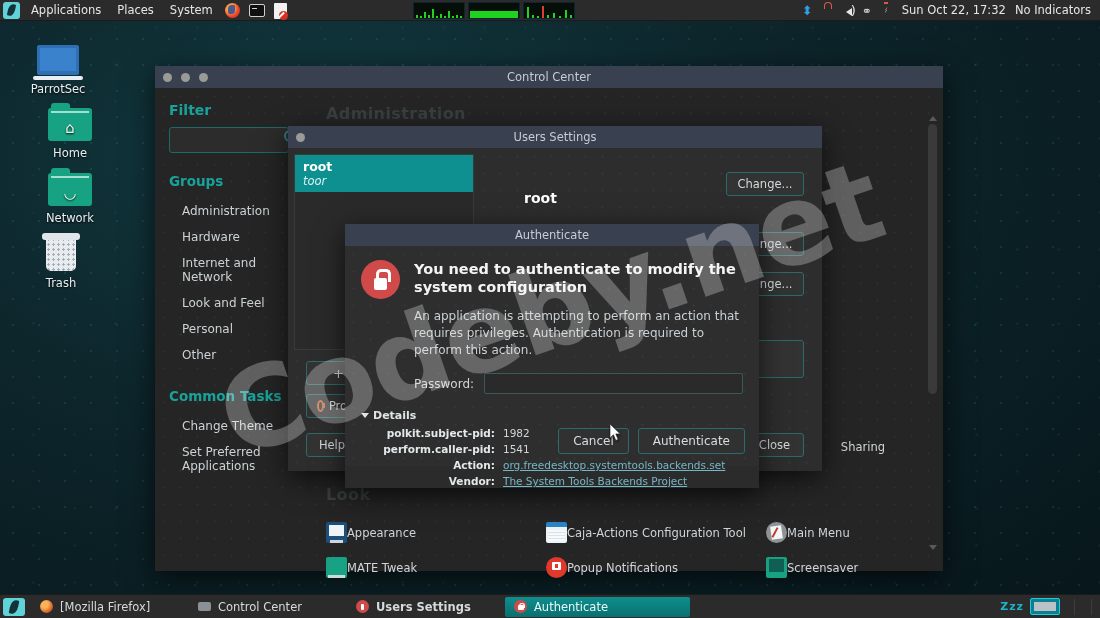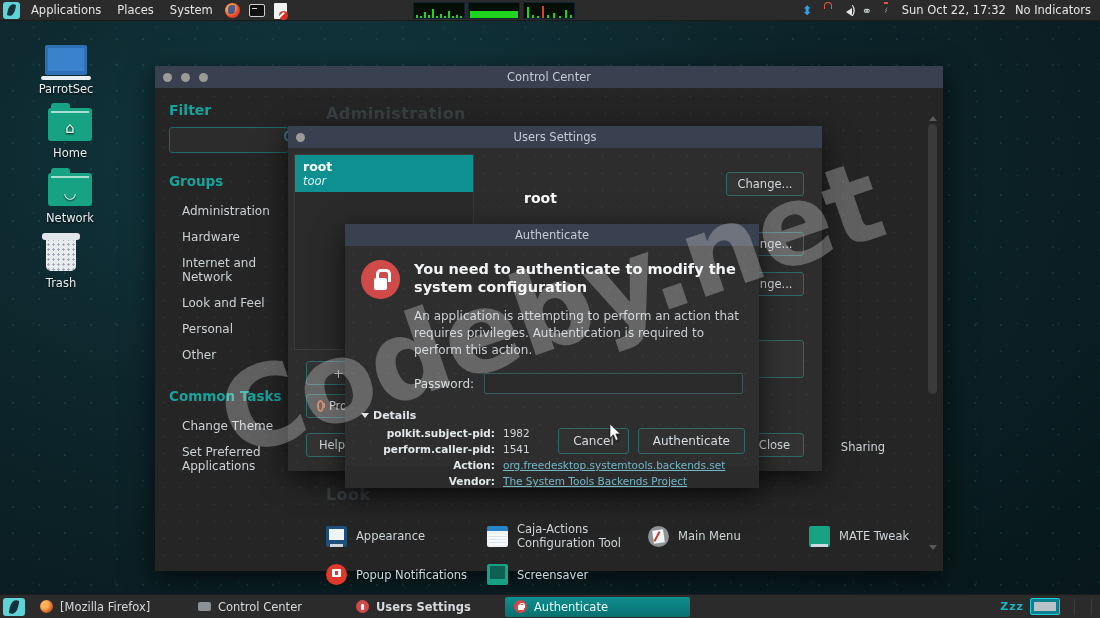--- a/index.html
+++ b/index.html
@@ -119,21 +119,21 @@
     position:relative; margin-bottom:6px;}
   .filter-box .mag{ position:absolute;right:-8px;top:2px;width:12px;height:12px;border:2px solid #2d7f80;
     border-radius:50%;}
   .filter-box .mag::after{content:"";position:absolute;right:-5px;bottom:-4px;width:8px;height:2px;background:#2d7f80;
     transform:rotate(45deg);}
   .side-item{ color:#ccd2d5; font-size:12px; padding:6px 0 6px 13px; line-height:14px;}
   #cc-main{ flex:1; position:relative; padding:16px 0 0 18px; }
   .cc-section{ color:#3a3f42; font-weight:bold; font-size:16px; letter-spacing:.4px; }
   .cc-section.dim{ color:#3b4043; }
   .cc-grid{ display:flex; flex-wrap:wrap; padding-top:12px;}
-  .cc-item{ width:161px; display:flex; align-items:center; gap:9px; padding:7px 0; color:#cfd5d8; font-size:11.5px;}
+  .cc-item{ width:220px; display:flex; align-items:center; padding:7px 0; color:#cfd5d8; font-size:11.5px;}
   .cc-ico{ width:21px;height:21px;flex:0 0 auto;position:relative;}
   .ico-appearance{ background:#1e4f7a;border-radius:2px;}
   .ico-appearance::after{content:"";position:absolute;left:3px;top:3px;right:3px;bottom:7px;background:#eef4f8;}
   .ico-appearance::before{content:"";position:absolute;left:4px;bottom:0;width:13px;height:3px;background:#cdd6dc;}
   .ico-caja{ background:#f0f3f5;border-radius:2px;
     background-image:linear-gradient(#2a84c8 0 5px, #f0f3f5 5px);}
   .ico-caja::after{content:"";position:absolute;left:2px;top:8px;right:2px;bottom:2px;
     background:repeating-linear-gradient(#f7fafc 0 2px,#dbe3e8 2px 3px);}
   .ico-mainmenu{ background:#8e9396;border-radius:50%;}
   .ico-mainmenu::after{content:"";position:absolute;left:5px;top:4px;width:11px;height:13px;background:#f4f6f7;
@@ -237,21 +237,21 @@
   .zzz{ color:#19b6c9; font-weight:bold; font-size:11px; letter-spacing:1px;}
   .wsw{ width:30px;height:17px;background:#0d7f8f;border:1px solid #1ad0e0;border-radius:2px; position:relative;}
   .wsw::after{content:"";position:absolute;left:3px;top:3px;right:3px;bottom:3px;background:#b9c3c7;}
   .wsdiv{ width:1px;height:16px;background:#3d3d3d;margin:0 8px;}
 </style>
 </head>
 <body>
 
 <div id="desktop"></div>
 
-<div class="dicon" style="left:20px;top:38px;">
+<div class="dicon" style="left:12px;top:38px;">
   <div class="glyph">
       <div class="pc"></div>
     </div>
   <div>ParrotSec</div>
 </div>
 <div class="dicon" style="left:24px;top:102px;">
   <div class="glyph">
     <div class="folder">
         <span class="fglyph">⌂</span>
       </div>

